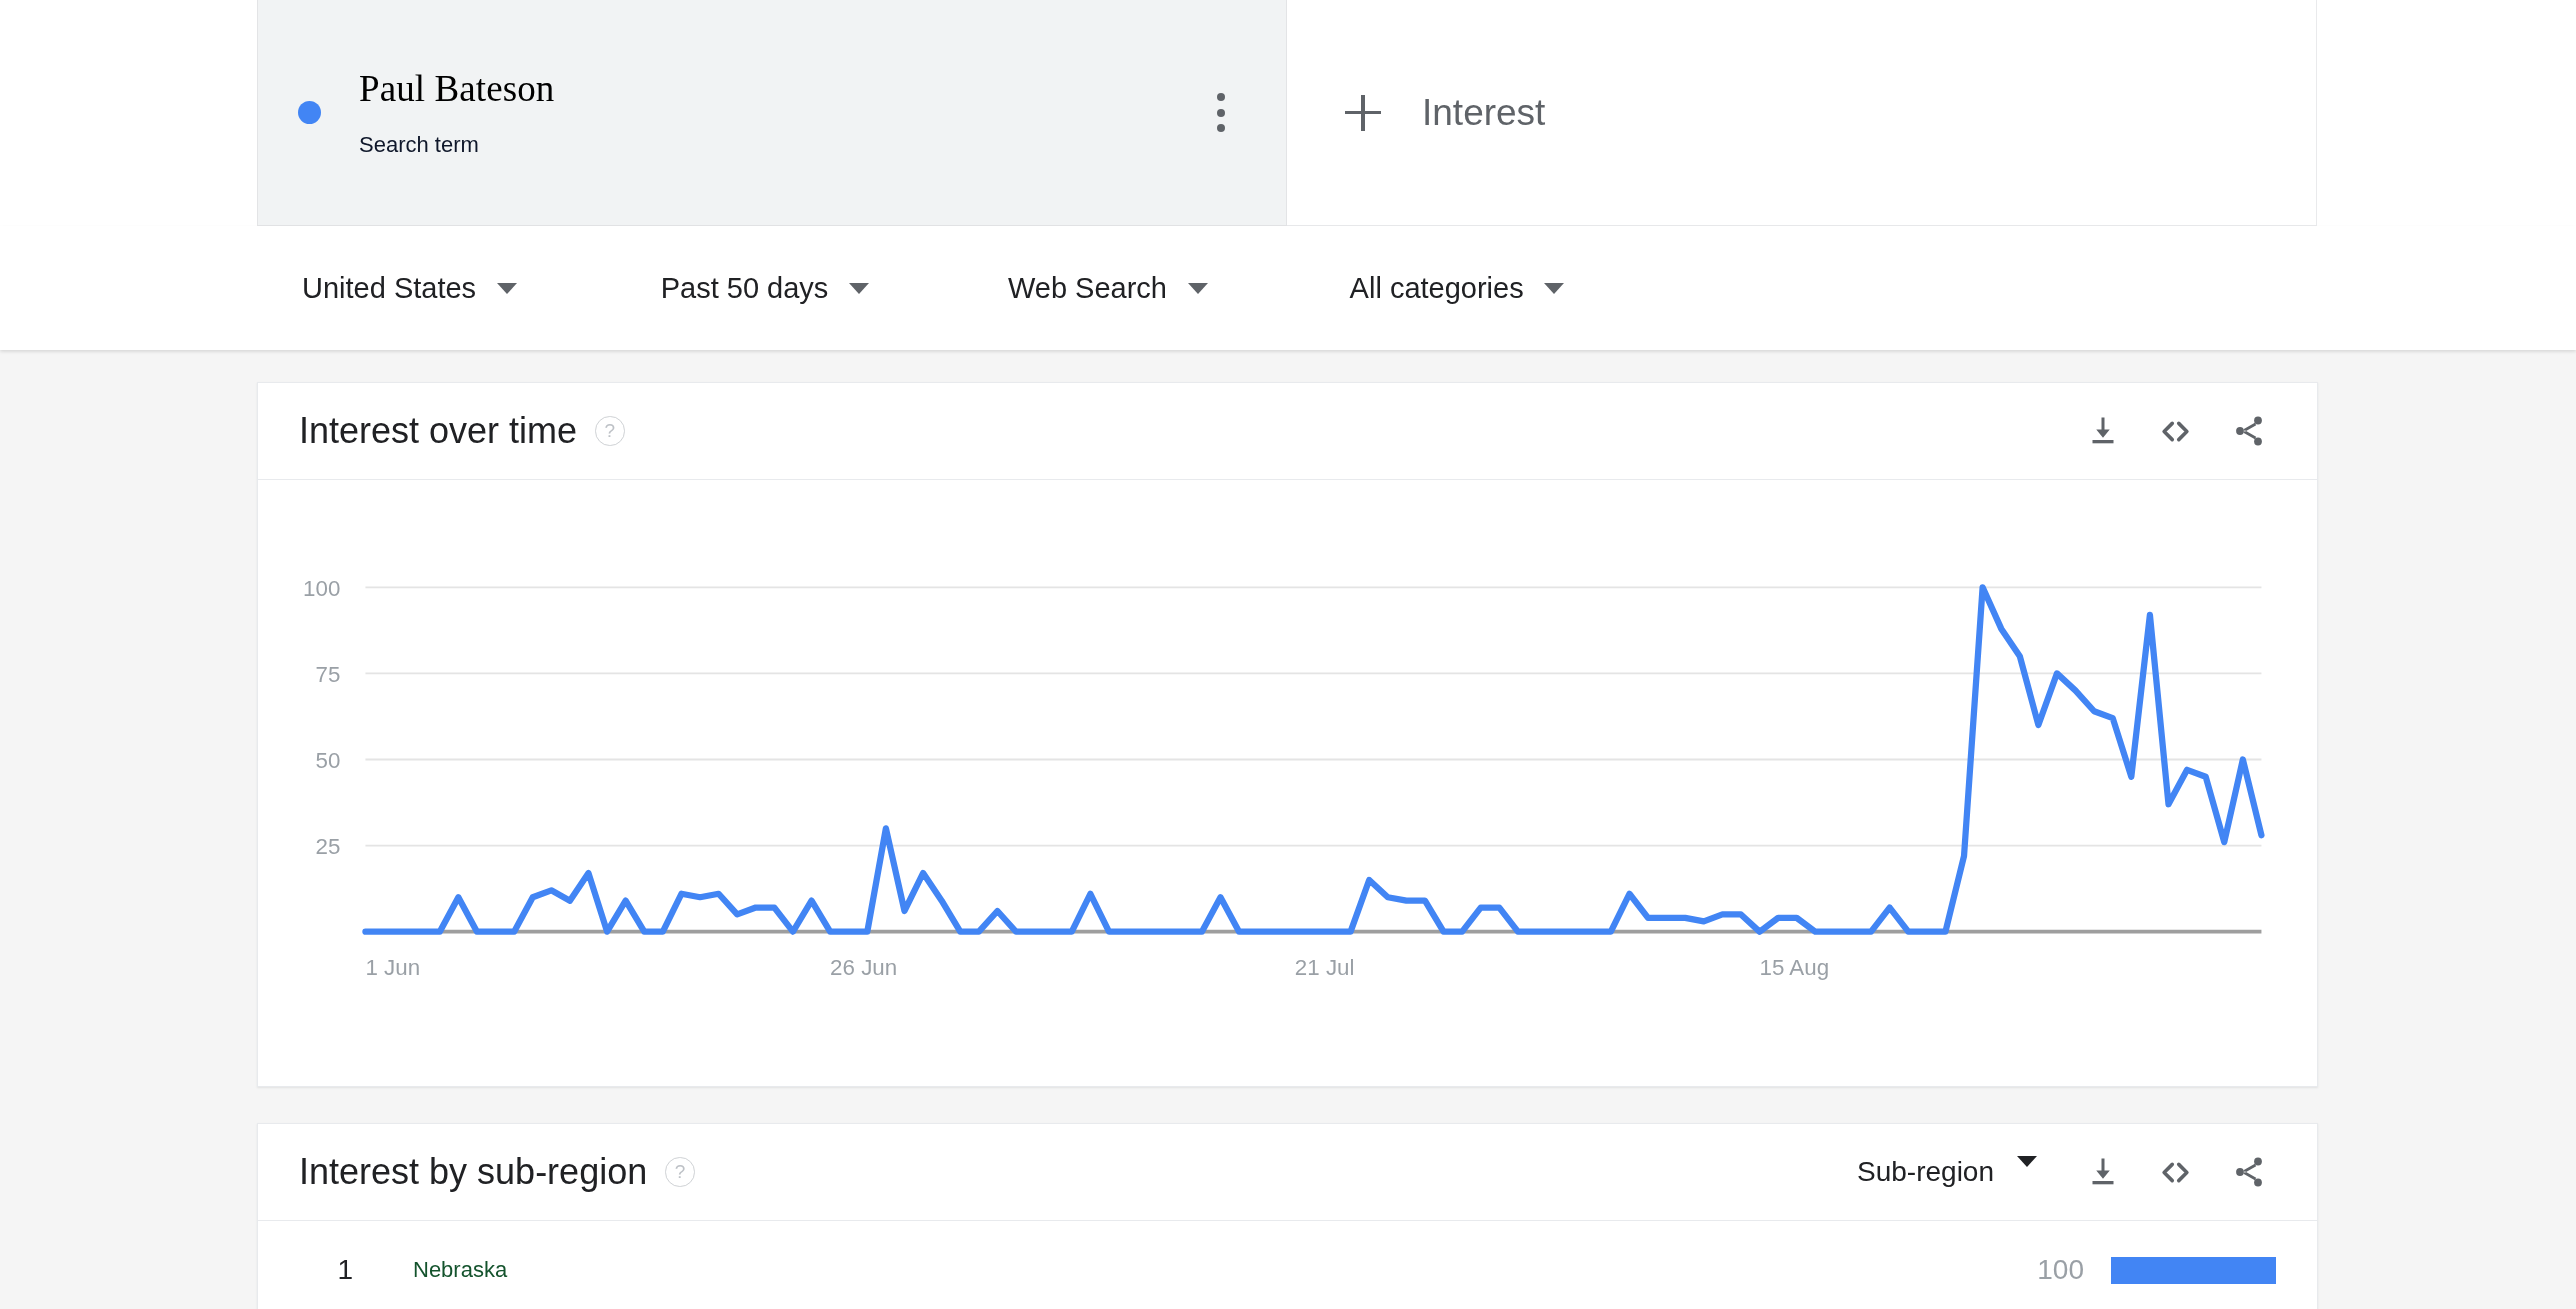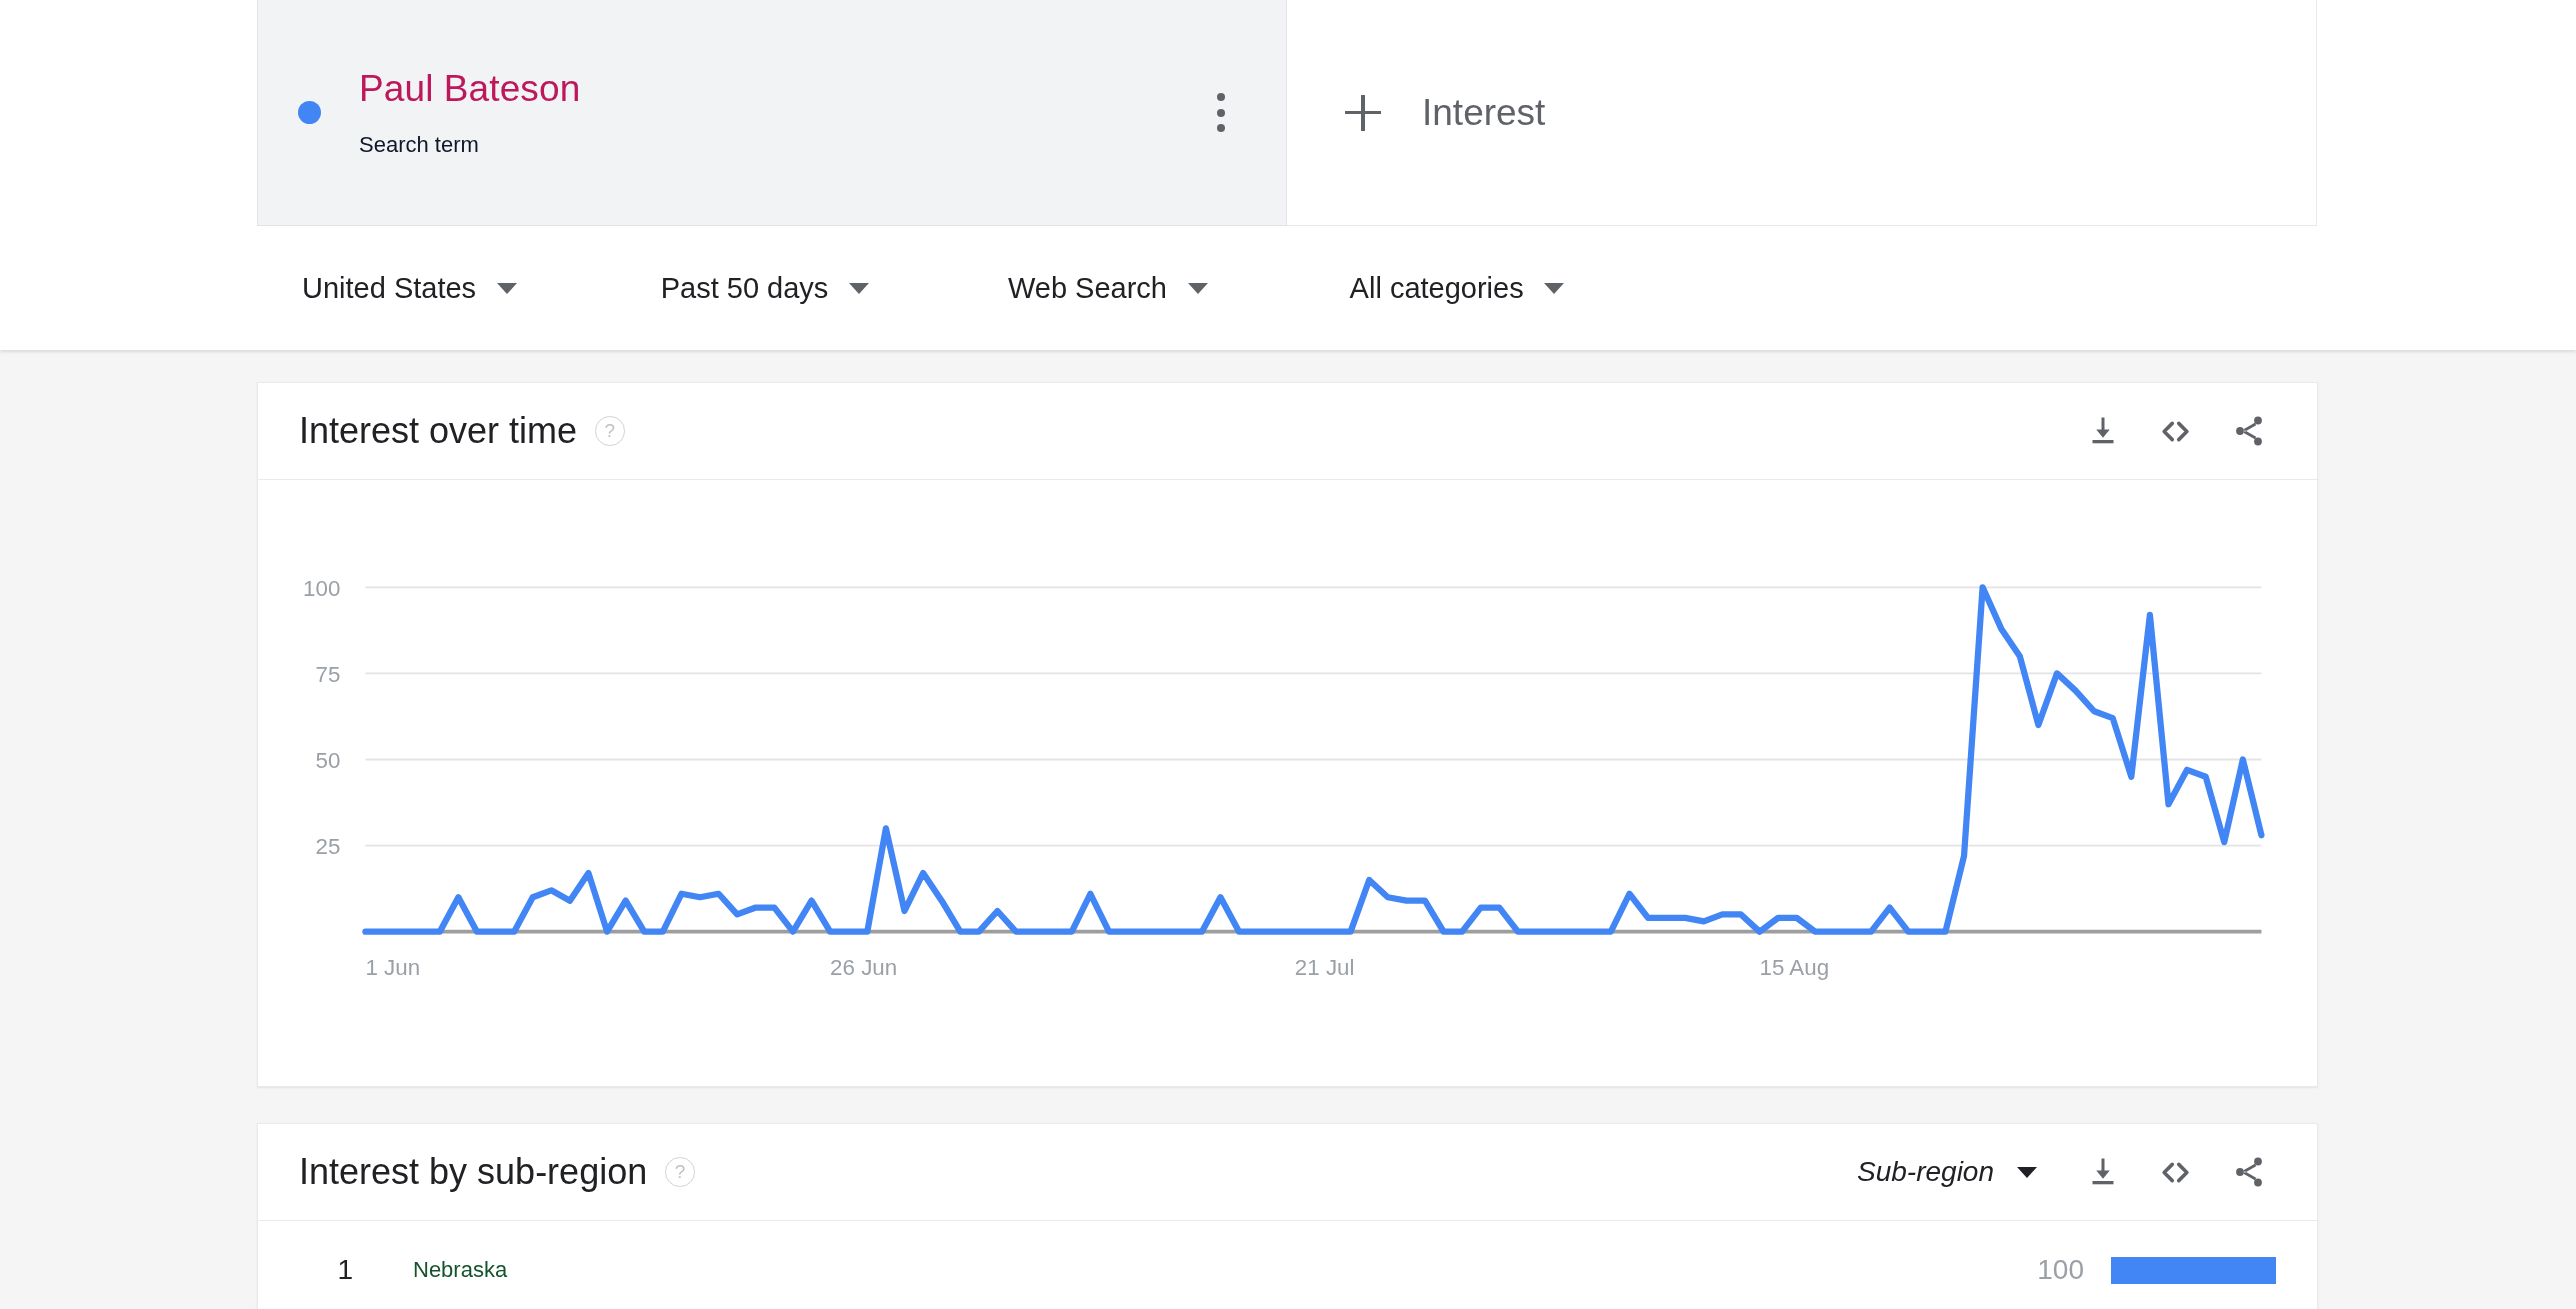--- a/index.html
+++ b/index.html
@@ -24,21 +24,21 @@
     border-right: 1.8px solid #e3e4e6;
     border-bottom: 1.8px solid #e3e4e6;
     display: flex; align-items: center;
   }
   .term-dot {
     width: 23px; height: 23px; border-radius: 50%;
     background: #4285f4; margin-left: 40px; margin-right: 38px;
     flex: 0 0 auto;
   }
   .term-text { flex: 1 1 auto; }
-  .term-title { font-size: 37px; color: #be185d; line-height: 1.2; letter-spacing: 0.1px; }
+  .term-title { font-size: 37px; color: #000000; line-height: 1.2; letter-spacing: 0.1px; font-family: Liberation Serif, serif; }
   .term-sub { font-size: 22px; color: #0f172a; margin-top: 20px; line-height: 1.2; }
   .term-menu {
     width: 81px; height: 81px; margin-right: 25px;
     display: flex; flex-direction: column; align-items: center; justify-content: center;
     cursor: pointer;
   }
   .term-menu i { display: block; width: 8px; height: 8px; border-radius: 50%; background: #5f6368; margin: 3.6px 0; }
 
   .compare-card {
     position: absolute; left: 1287px; top: 0; width: 1030px; height: 226px;
@@ -95,23 +95,22 @@
     font-size: 19px; line-height: 27px; text-align: center;
     margin-left: 18px; cursor: pointer; flex: 0 0 auto;
   }
   .head-spacer { flex: 1 1 auto; }
   .icon-btn {
     width: 73px; height: 73px; display: flex; align-items: center; justify-content: center;
     cursor: pointer; flex: 0 0 auto;
   }
   .icon-btn svg { display: block; }
   .subregion-select {
-    display: flex; align-items: center; cursor: pointer;
+    display: flex; cursor: pointer;
     margin-right: 29px;
-    font-style: italic;
   }
   .subregion-label { font-size: 28px; color: #202124; }
   .subregion-select .caret { margin-left: 23px; border-top-color: #202124; }
 
   
   .chart-wrap { position: relative; width: 100%; height: 601px; }
   .chart-svg { position: absolute; left: 0; top: 0; }
 
   
   .region-row {

